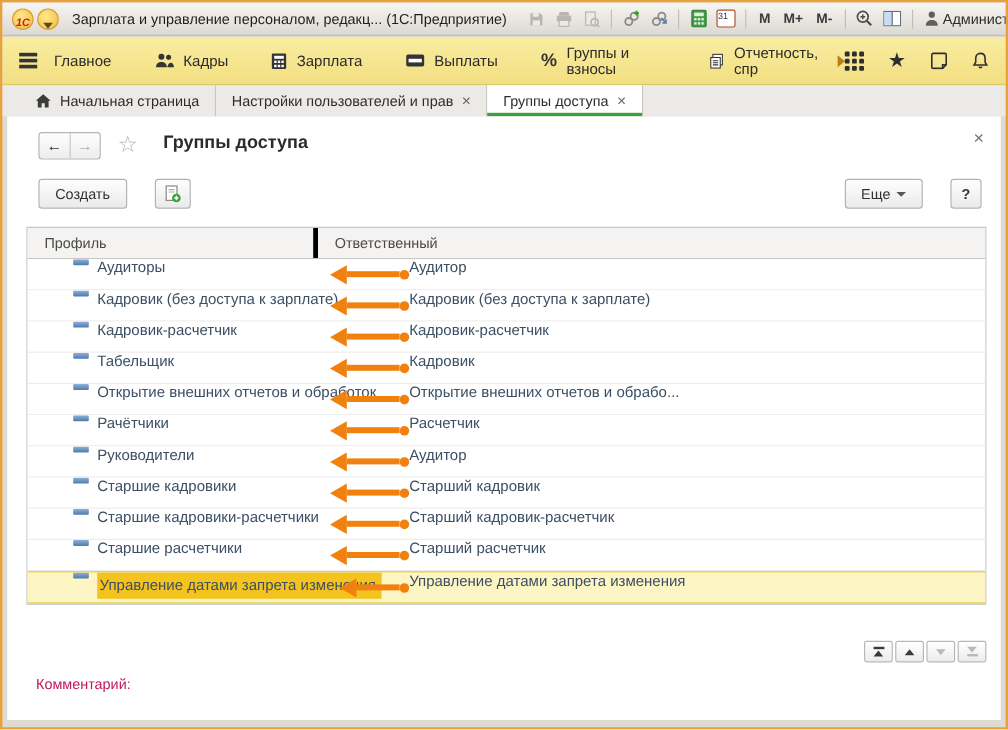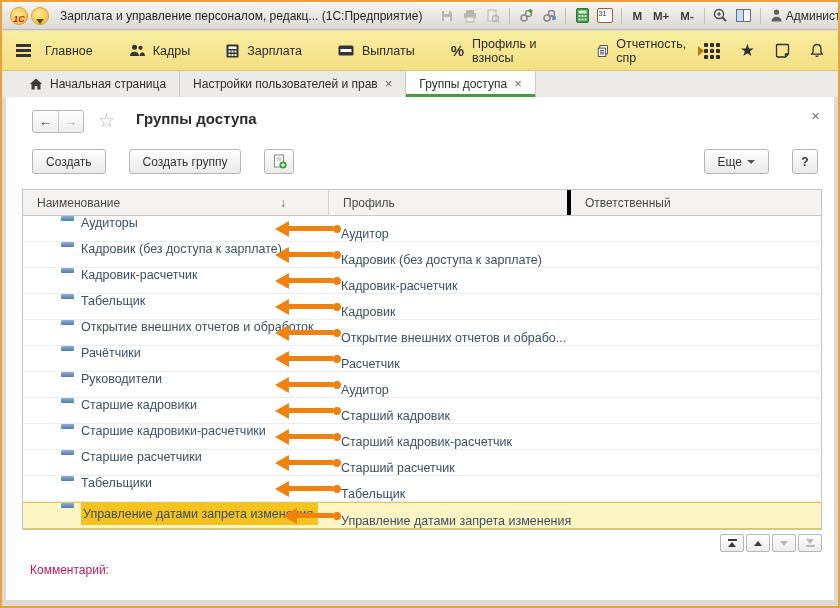--- a/index.html
+++ b/index.html
@@ -74,21 +74,21 @@
   .gh-resp { flex: 1; }
   .sort-ind { margin-left: auto; margin-right: 28px; color: #555; font-size: 12px; }
 
   .trow { display: flex; height: 26px; position: relative; background: #fff; border-bottom: 1px solid #ececec; }
   .trow:last-child { border-bottom: none; }
   .trow.selected { background: #fdf5c4; border-top: 1px solid #e4ca3e; border-bottom: 1px solid #e4ca3e; height: 27px; }
   .name-cell { width: 306px; display: flex; align-items: flex-start; padding-left: 38px; overflow: hidden; }
   .dash-ic { width: 13px; height: 5px; border-radius: 1px; background: linear-gradient(#8fb2d6, #4d7aab); margin-right: 7px; flex: none; }
   .cell-text { font-size: 12.5px; color: #3c4f63; white-space: nowrap; }
   .selected .name-cell .cell-text { background: #f5c31d; padding: 4px 5px 4px 2px; }
-  .profile-cell { width: 242px; display: flex; align-items: flex-end; padding-left: 12px; overflow: hidden; }
+  .profile-cell { width: 242px; display: flex; align-items: flex-start; padding-left: 12px; overflow: hidden; }
   .resp-cell { flex: 1; }
 
   .row-arrow { position: absolute; left: 252px; top: 50%; transform: translateY(-50%); width: 66px; display: flex; align-items: center; z-index: 2; }
   .selected .row-arrow { left: 260px; width: 58px; }
   .ah { width: 0; height: 0; border-top: 8px solid transparent; border-bottom: 8px solid transparent; border-right: 14px solid #f0810f; flex: none; }
   .al { flex: 1; height: 4.5px; background: #f0810f; }
   .ad { width: 8px; height: 8px; border-radius: 50%; background: #f0810f; flex: none; }
 
   
   .nav-btns { position: absolute; top: 437px; left: 714px; display: flex; gap: 2px; }
@@ -235,21 +235,21 @@
     </span>
     <span class="menu-item">
       <svg width="16" height="11" viewBox="0 0 16 11">
           <rect x="0.5" y="0.5" width="15" height="10" rx="1.5" fill="#343434"></rect>
           <rect x="2.5" y="4" width="11" height="3" fill="#fff"></rect>
         </svg>
       <span>Выплаты</span>
     </span>
     <span class="menu-item">
       <span class="pct">%</span>
-      <span>Профиль и взносы</span>
+      <span>Группы и взносы</span>
     </span>
     <span class="menu-item" style="margin-right:2px">
       <svg width="14" height="14" viewBox="0 0 14 14">
           <rect x="3.5" y="0.5" width="9" height="10" fill="#fff" stroke="#343434"></rect>
           <rect x="1.5" y="3.5" width="9" height="10" fill="#fff" stroke="#343434"></rect>
           <g stroke="#343434">
             <line x1="3.5" y1="6.5" x2="8.5" y2="6.5"></line>
             <line x1="3.5" y1="8.5" x2="8.5" y2="8.5"></line>
             <line x1="3.5" y1="10.5" x2="8.5" y2="10.5"></line>
           </g>
@@ -303,44 +303,39 @@
     <div class="nav-group">
       <span class="nav-half nav-back">←</span>
       <span class="nav-half nav-fwd">→</span>
     </div>
     <span class="fav-star">☆</span>
     <span class="page-title">Группы доступа</span>
     <span class="form-close">×</span>
 
     <div class="cmd-bar">
       <button class="btn">Создать</button>
-      <button class="btn">Создать группу</button>
       <button class="btn btn-icon">
         <svg width="15" height="15" viewBox="0 0 15 15">
             <rect x="2.5" y="1" width="9" height="12" fill="#fff" stroke="#888"></rect>
             <line x1="4.5" y1="4" x2="9.5" y2="4" stroke="#aaa"></line>
             <line x1="4.5" y1="6" x2="9.5" y2="6" stroke="#aaa"></line>
             <circle cx="11" cy="11" r="3.6" fill="#2ea52e"></circle>
             <path d="M11 9.2v3.6M9.2 11h3.6" stroke="#fff" stroke-width="1.4"></path>
           </svg>
       </button>
       <span class="spacer"></span>
       <button class="btn">
         <span>Еще</span>
         <span class="btn-caret"></span>
       </button>
       <button class="btn btn-help">?</button>
     </div>
 
     <div class="grid">
       <div class="ghead">
-        <div class="gh-cell gh-name">
-          <span>Наименование</span>
-          <span class="sort-ind">↓</span>
-        </div>
         <div class="gh-cell gh-profile">
             <span>Профиль</span>
           </div>
         <div class="gh-cell gh-resp">
             <span>Ответственный</span>
           </div>
       </div>
       <div class="tbody">
 
           <div class="trow">
@@ -496,35 +491,20 @@
               <span class="ah"></span>
               <span class="al"></span>
               <span class="ad"></span>
             </div>
             <div class="profile-cell">
               <span class="cell-text">Старший расчетчик</span>
             </div>
             <div class="resp-cell"></div>
           </div>
 
-          <div class="trow">
-            <div class="name-cell">
-              <span class="dash-ic"></span>
-              <span class="cell-text">Табельщики</span>
-            </div>
-            <div class="row-arrow">
-              <span class="ah"></span>
-              <span class="al"></span>
-              <span class="ad"></span>
-            </div>
-            <div class="profile-cell">
-              <span class="cell-text">Табельщик</span>
-            </div>
-            <div class="resp-cell"></div>
-          </div>
 
           <div class="trow selected">
             <div class="name-cell">
               <span class="dash-ic"></span>
               <span class="cell-text">Управление датами запрета изменения</span>
             </div>
             <div class="row-arrow">
               <span class="ah"></span>
               <span class="al"></span>
               <span class="ad"></span>

